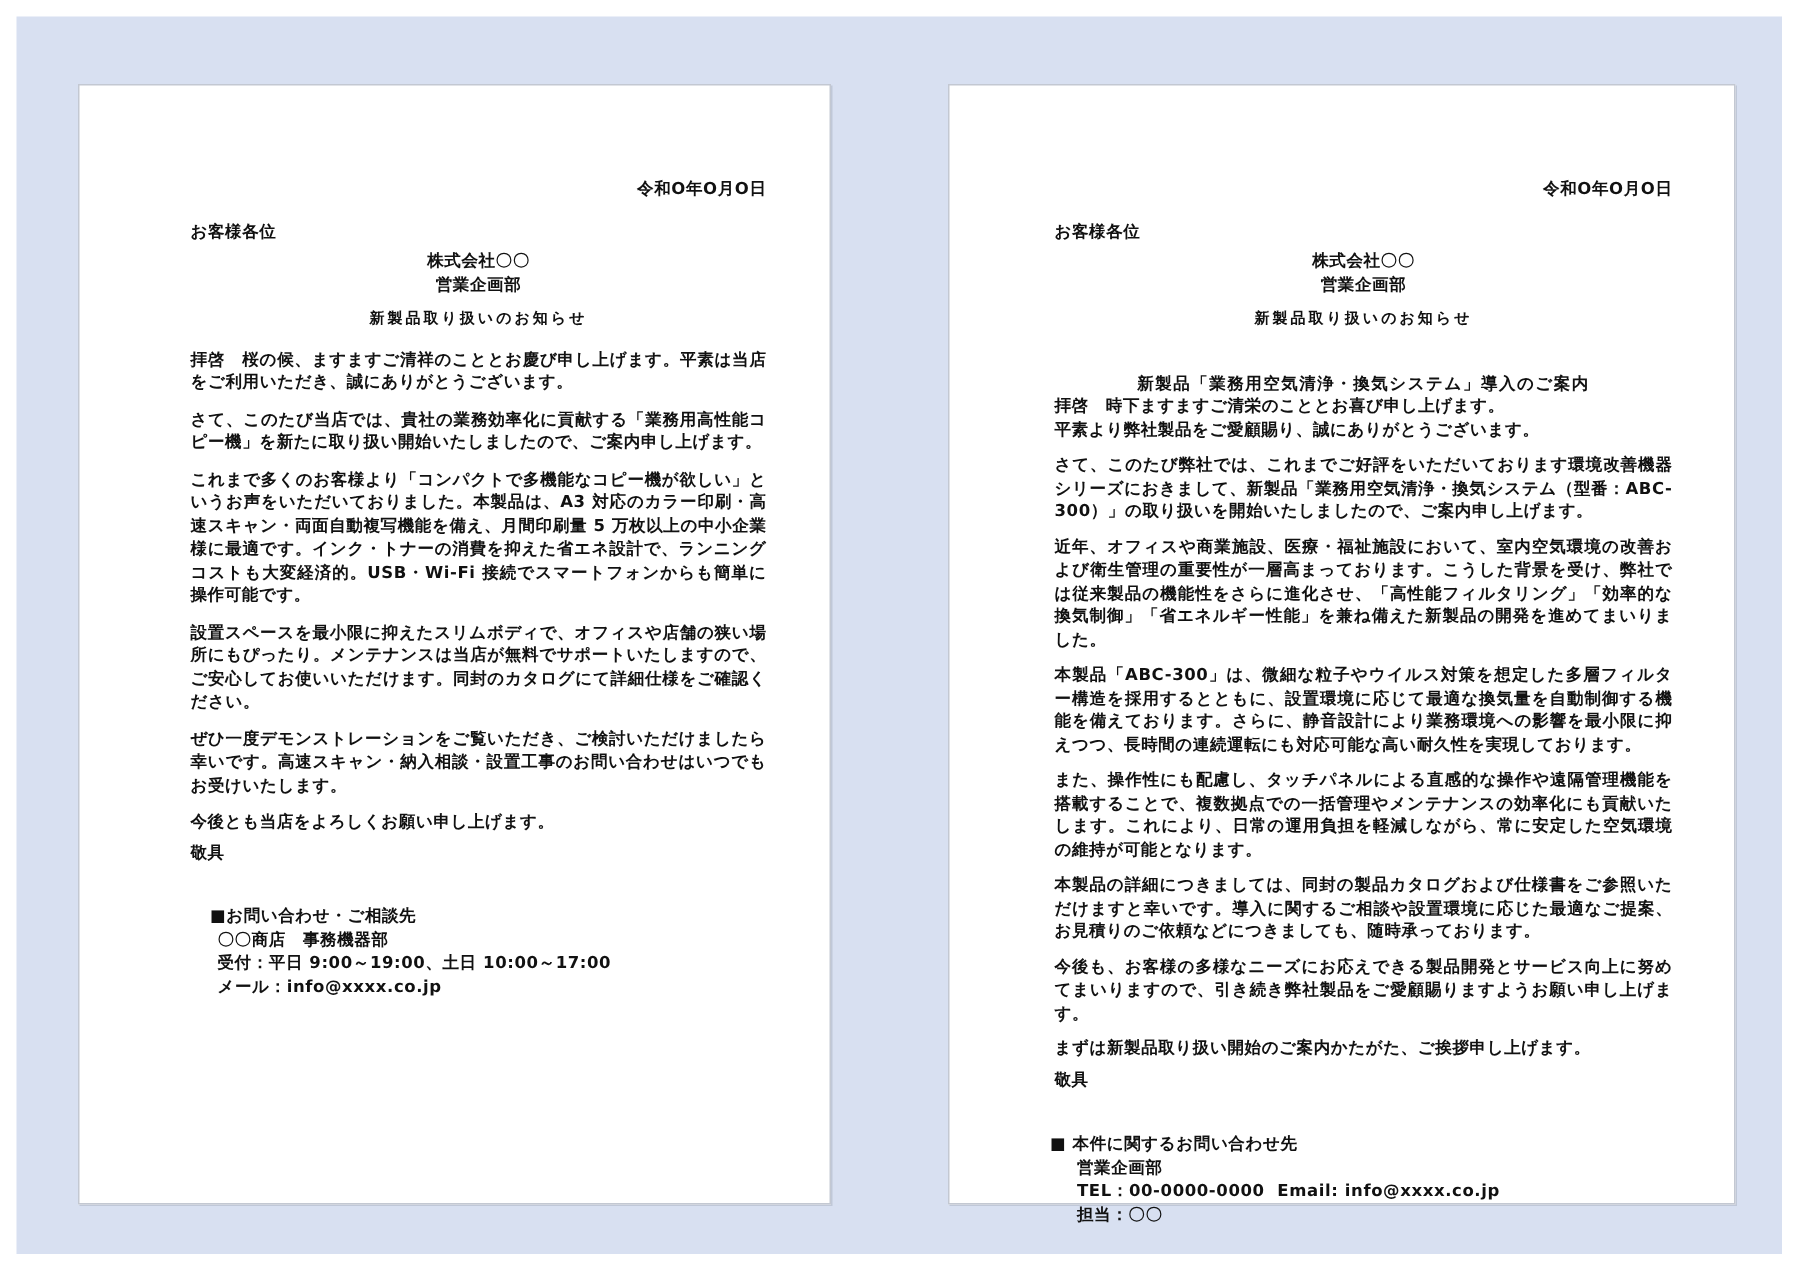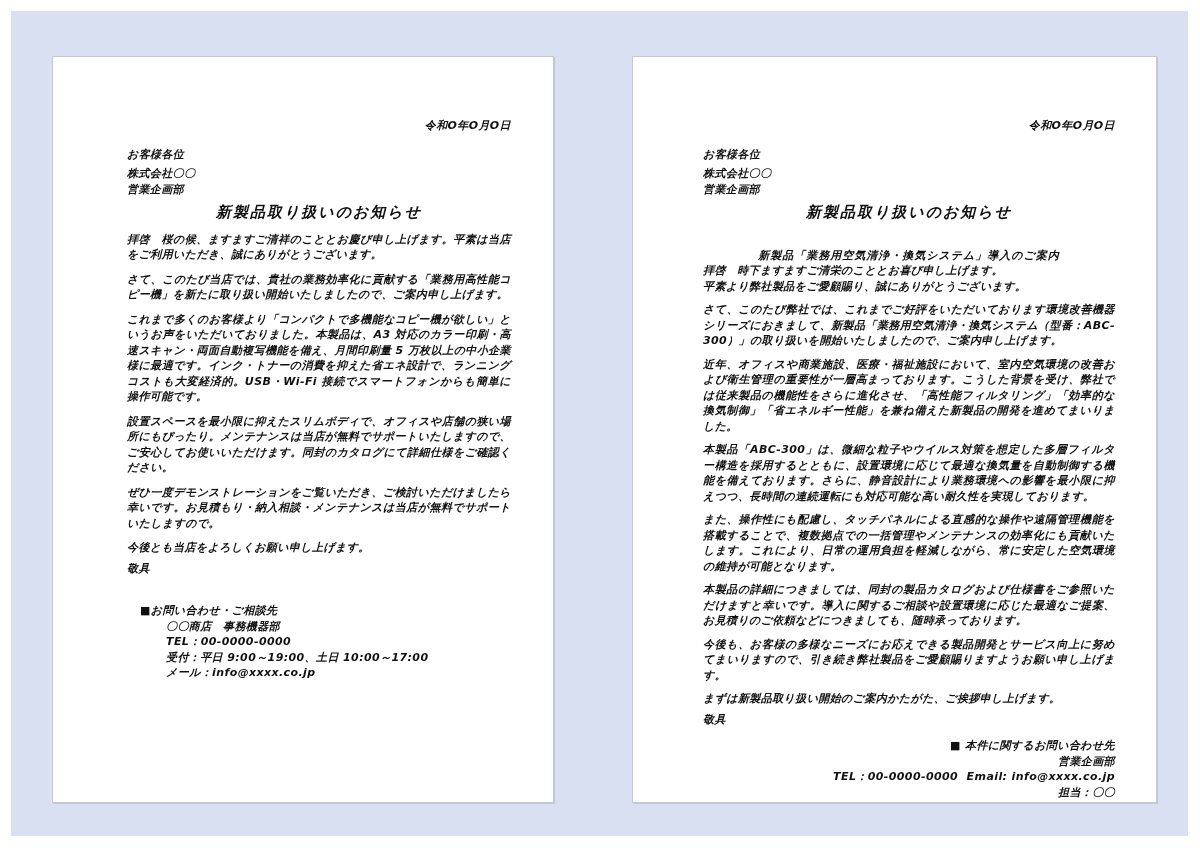--- a/index.html
+++ b/index.html
@@ -15,45 +15,44 @@
     background: #ffffff;
     font-family: "DejaVu Sans", "Liberation Sans", sans-serif;
     color: var(--ink);
     overflow: hidden;
   }
   .backdrop {
     position: absolute;
     left: 11px; top: 11px;
     width: 1177px; height: 825px;
     background: var(--backdrop);
-    font-style: italic;
   }
   .page {
     position: absolute;
     top: 45px;              
     height: 747px;
     background: var(--page-bg);
     border: 1px solid var(--page-border);
     box-shadow: 1px 1px 0 rgba(120,128,145,0.25);
     font-weight: 700;
     font-size: 11px;
     line-height: 15.5px;
     letter-spacing: 0.4px;
   }
   .page-left  { left: 41px;  width: 502px; padding: 61px 42px 0 74px; }
   .page-right { left: 621px; width: 525px; padding: 61px 41px 0 70px; }
 
   .date      { text-align: right; white-space: pre-wrap; }
   .recipient { margin-top: 13px; white-space: pre-wrap; }
-  .sender    { margin-top: 4px; text-align: left; line-height: 16px; }
+  .sender    { margin-top: 4px; text-align: center; line-height: 16px; }
   .sender div { white-space: pre-wrap; }
   .title {
     margin-top: 7px;
     text-align: center;
-    font-size: 15px;
+    font-size: 10px;
     letter-spacing: 2px;
     font-weight: 700;
     white-space: pre-wrap;
   }
   .subtitle {
     margin-top: 27px;
     text-align: center;
     letter-spacing: 1px;
     white-space: pre-wrap;
   }
@@ -61,50 +60,49 @@
     margin-top: 9px;
     text-align: justify;
     white-space: pre-wrap;
   }
   .page-left p.body.first  { margin-top: 11px; }
   .page-right p.body { margin-top: 8px; }
   .page-right p.body.first { margin-top: 0; }
   .closing { margin-top: 5px; white-space: pre-wrap; }
   .contact { line-height: 15.5px; }
   .page-left  .contact { margin-top: 27px; margin-left: 13px; }
-  .page-right .contact { margin-top: 11px; margin-left: -3px; text-align: right; }
+  .page-right .contact { margin-top: 28px; margin-left: -3px; }
   .contact-heading { white-space: pre-wrap; }
   .contact-line { white-space: pre-wrap; }
-  .page-left  .contact-line { margin-left: 26px; }
+  .page-left  .contact-line { margin-left: 5px; }
   .page-right .contact-line { margin-left: 18px; }
 </style>
 </head>
 <body>
 
 <div class="backdrop">
 
   <section class="page page-left">
     <div class="date">令和O年O月O日</div>
     <div class="recipient">お客様各位</div>
     <div class="sender">
       <div>株式会社〇〇</div>
       <div>営業企画部</div>
     </div>
     <div class="title">新製品取り扱いのお知らせ</div>
     <p class="body first">拝啓　桜の候、ますますご清祥のこととお慶び申し上げます。平素は当店をご利用いただき、誠にありがとうございます。</p>
     <p class="body">さて、このたび当店では、貴社の業務効率化に貢献する「業務用高性能コピー機」を新たに取り扱い開始いたしましたので、ご案内申し上げます。</p>
     <p class="body">これまで多くのお客様より「コンパクトで多機能なコピー機が欲しい」というお声をいただいておりました。本製品は、A3 対応のカラー印刷・高速スキャン・両面自動複写機能を備え、月間印刷量 5 万枚以上の中小企業様に最適です。インク・トナーの消費を抑えた省エネ設計で、ランニングコストも大変経済的。USB・Wi-Fi 接続でスマートフォンからも簡単に操作可能です。</p>
     <p class="body">設置スペースを最小限に抑えたスリムボディで、オフィスや店舗の狭い場所にもぴったり。メンテナンスは当店が無料でサポートいたしますので、ご安心してお使いいただけます。同封のカタログにて詳細仕様をご確認ください。</p>
-    <p class="body">ぜひ一度デモンストレーションをご覧いただき、ご検討いただけましたら幸いです。お見積もり・納入相談・メンテナンスは当店が無料でサポートいたしますので。</p>
+    <p class="body">ぜひ一度デモンストレーションをご覧いただき、ご検討いただけましたら幸いです。高速スキャン・納入相談・設置工事のお問い合わせはいつでもお受けいたします。</p>
     <p class="body">今後とも当店をよろしくお願い申し上げます。</p>
     <div class="closing">敬具</div>
     <div class="contact">
       <div class="contact-heading">■お問い合わせ・ご相談先</div>
       <div class="contact-line">〇〇商店　事務機器部</div>
-      <div class="contact-line">TEL：00-0000-0000</div>
       <div class="contact-line">受付：平日 9:00～19:00、土日 10:00～17:00</div>
       <div class="contact-line">メール：info@xxxx.co.jp</div>
     </div>
   </section>
 
   <section class="page page-right">
     <div class="date">令和O年O月O日</div>
     <div class="recipient">お客様各位</div>
     <div class="sender">
       <div>株式会社〇〇</div>

